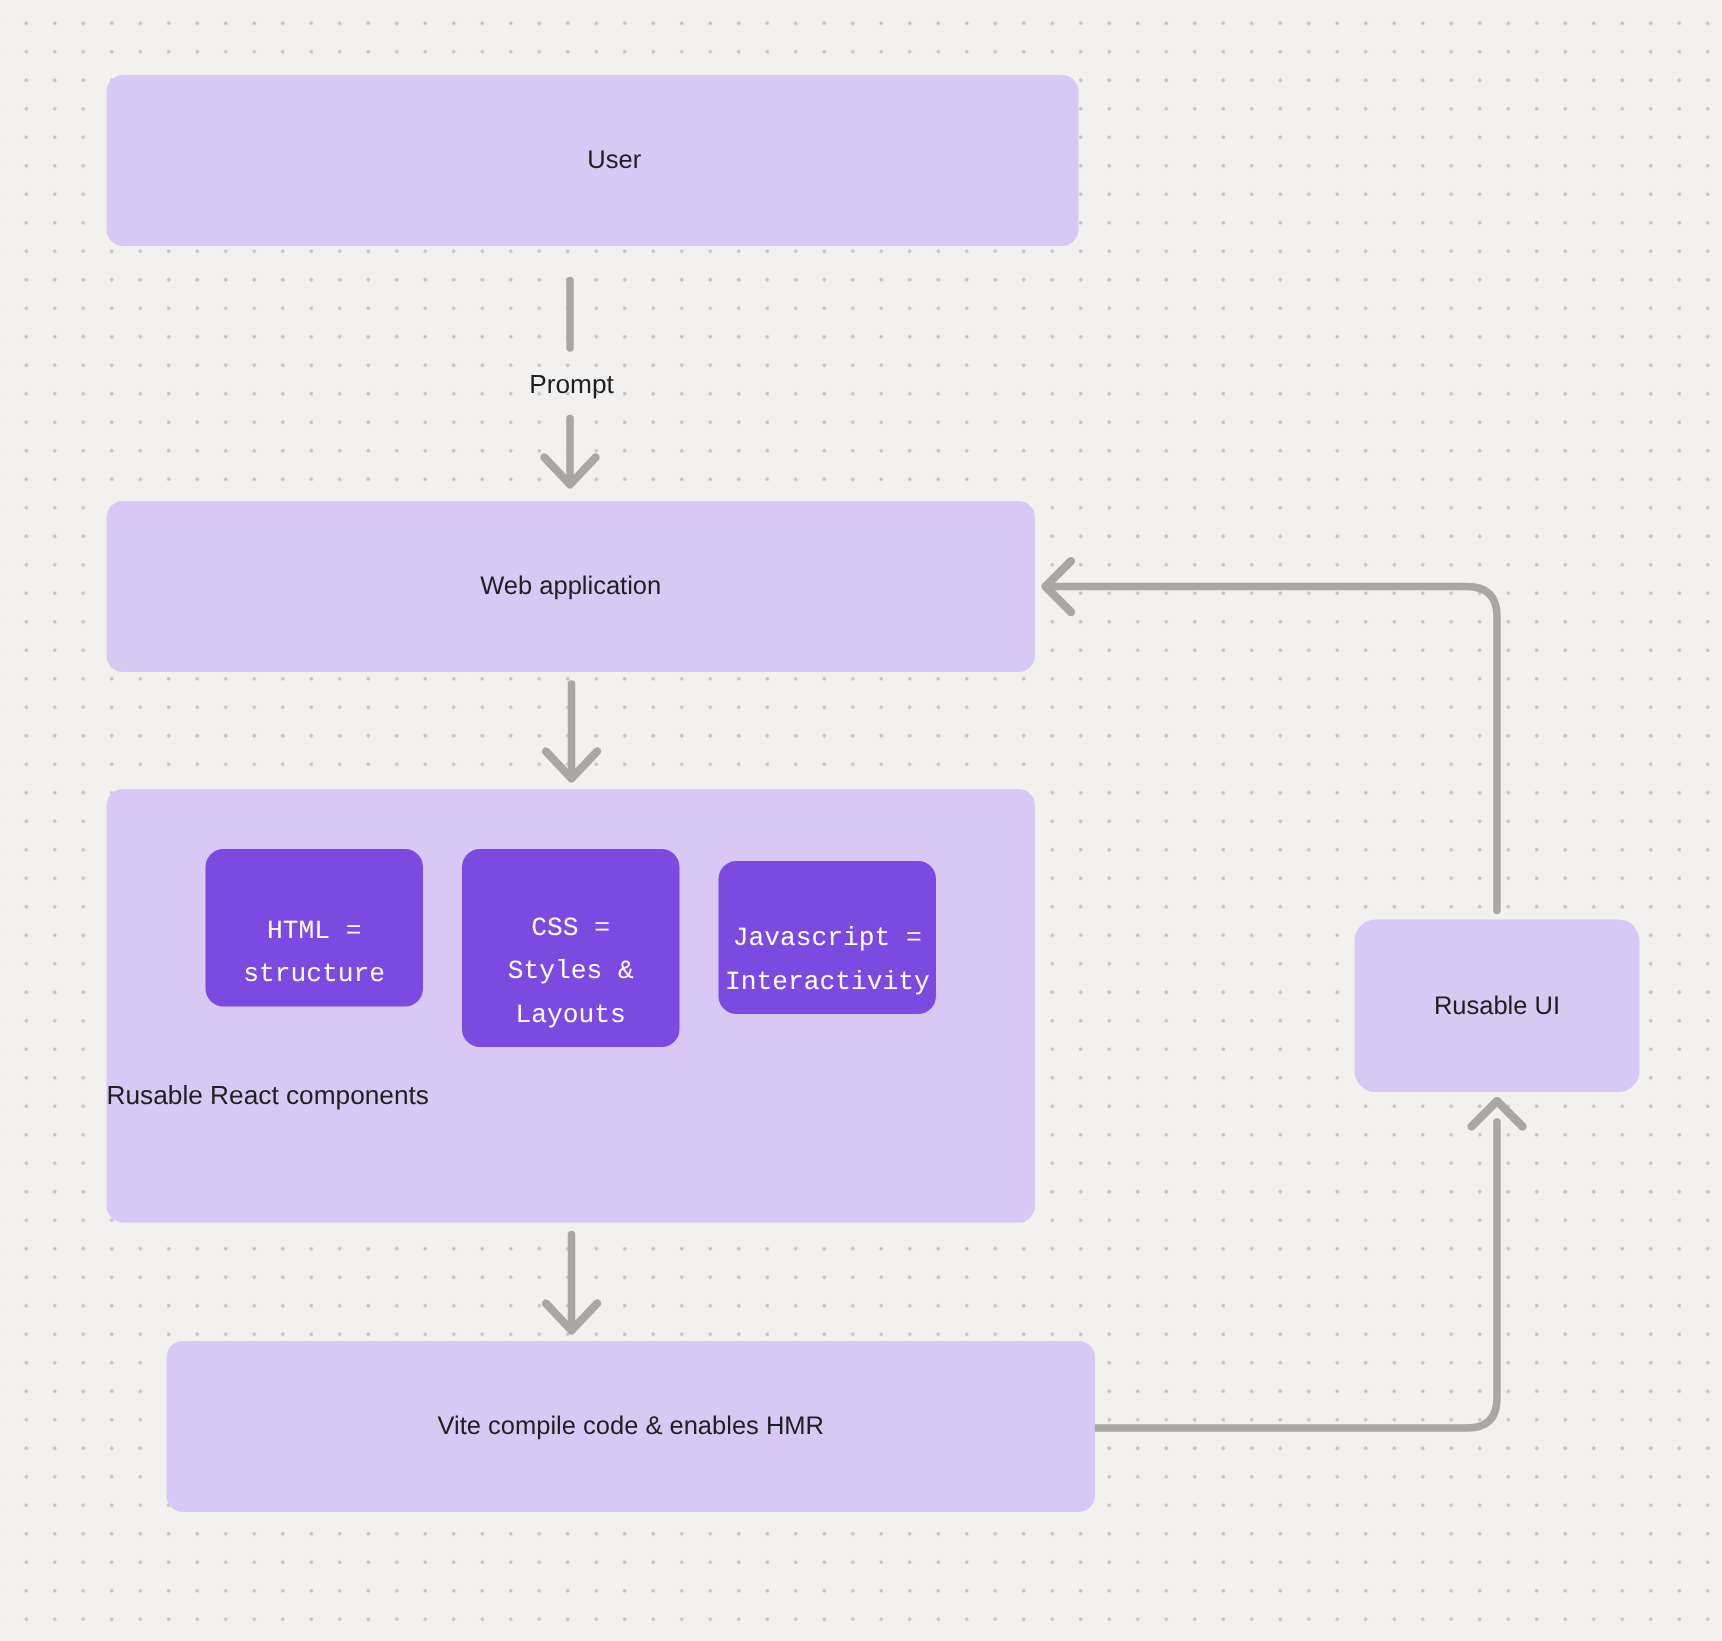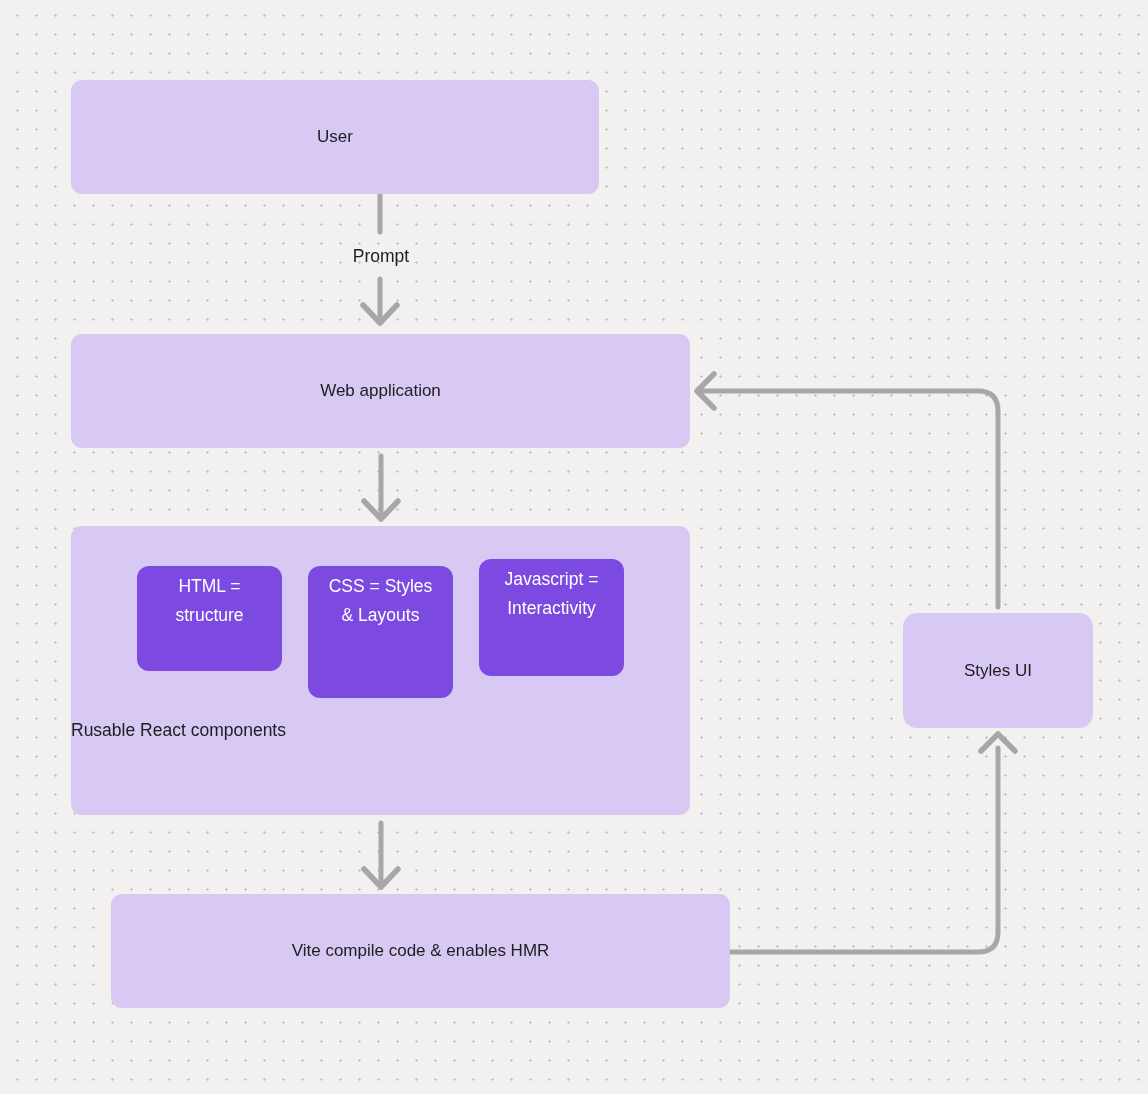--- a/index.html
+++ b/index.html
@@ -48,28 +48,29 @@
     justify-content: center;
     color: var(--node-text, #202022);
     font-size: 17px;
     text-align: center;
   }
   .child-box {
     position: absolute;
     background: var(--child-fill, #7c4ae1);
     border-radius: 12px;
     display: flex;
-    align-items: flex-start;
+    align-items: flex-end;
     justify-content: center;
     color: var(--child-text, #ffffff);
     font-size: 17.5px;
     line-height: 1.65;
     text-align: center;
     padding: 6px 14px;
     box-sizing: border-box;
+    font-family: Liberation Mono, monospace;
   }
   .container-caption {
     position: absolute;
     left: 0;
     right: 0;
     top: 189px;
     height: 30px;
     display: flex;
     align-items: center;
     color: var(--node-text, #202022);
@@ -102,50 +103,50 @@
     <path d="M 381 823 L 381 882"></path>
     <path class="head" d="M 364 869 L 381 887 L 398 869"></path>
 
     <path d="M 695 952 L 978 952 Q 998 952 998 932 L 998 748"></path>
     <path class="head" d="M 981 751 L 998 734 L 1015 751"></path>
 
     <path d="M 998 607 L 998 411 Q 998 391 978 391 L 702 391"></path>
     <path class="head" d="M 714 374 L 697 391 L 714 408"></path>
   </svg>
 
-  <div class="node" style="left:71px; top:80px; width:528px; height:114px;">
+  <div class="node" style="left:71px; top:50px; width:619px; height:114px;padding-left:29px;">
     <span>User</span>
   </div>
 
   <span class="edge-label">Prompt</span>
 
   <div class="node" style="left:71px; top:334px; width:619px; height:114px;">
     <span>Web application</span>
   </div>
 
   <div class="node" style="left:71px; top:526px; width:619px; height:289px;">
 
     <div class="child-box" style="left:66px; top:40px; width:145px; height:105px;">
       <span>HTML = structure</span>
     </div>
 
     <div class="child-box" style="left:237px; top:40px; width:145px; height:132px;">
       <span>CSS = Styles &amp; Layouts</span>
     </div>
 
-    <div class="child-box" style="left:408px; top:33px; width:145px; height:117px;">
+    <div class="child-box" style="left:408px; top:48px; width:145px; height:102px;">
       <span>Javascript = Interactivity</span>
     </div>
 
     <div class="container-caption">
       <span>Rusable React components</span>
     </div>
   </div>
 
   <div class="node" style="left:71px; top:894px; width:619px; height:114px;margin-left:40px;">
     <span>Vite compile code &amp; enables HMR</span>
   </div>
 
   <div class="node" style="left:903px; top:613px; width:190px; height:115px; border-radius:14px;">
-    <span>Styles UI</span>
+    <span>Rusable UI</span>
   </div>
 
 </div>
 
 </body></html>

